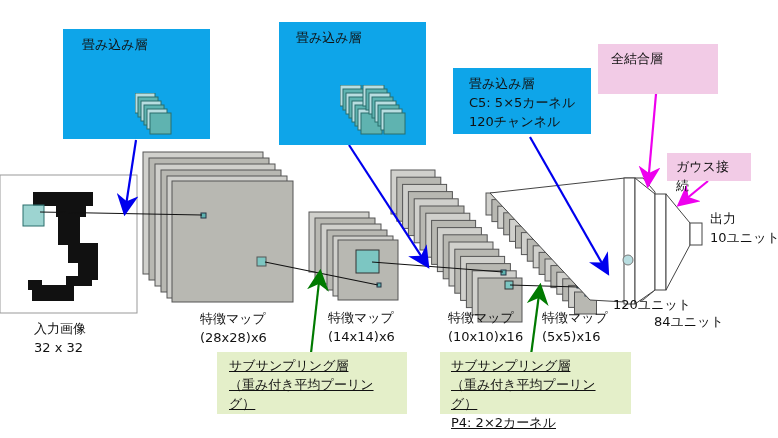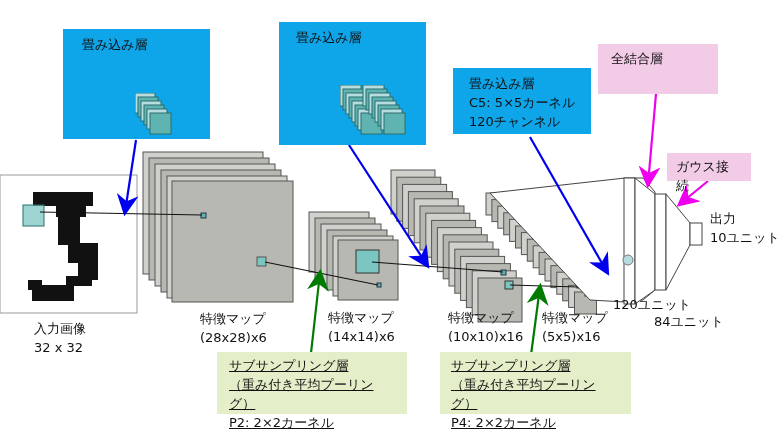--- a/index.html
+++ b/index.html
@@ -179,21 +179,20 @@
   <div>全結合層</div>
 </div>
 
 <div class="box fc" style="left:667px;top:153px;width:84px;height:28px;padding-top:4px;padding-left:9px;">
   <div>ガウス接続</div>
 </div>
 
 <div class="box pool" style="left:217px;top:352px;width:190px;height:62px;padding-left:12px;padding-top:4px;">
   <div>サブサンプリング層</div>
   <div>（重み付き平均プーリング）</div>
-  <div>P2: 2×2カーネル</div>
 </div>
 
 <div class="box pool" style="left:440px;top:352px;width:191px;height:62px;padding-left:11px;padding-top:4px;">
   <div>サブサンプリング層</div>
   <div>（重み付き平均プーリング）</div>
   <div>P4: 2×2カーネル</div>
 </div>
 
 <div class="lbl" style="left:34px;top:319px;">
   <div>入力画像</div>

